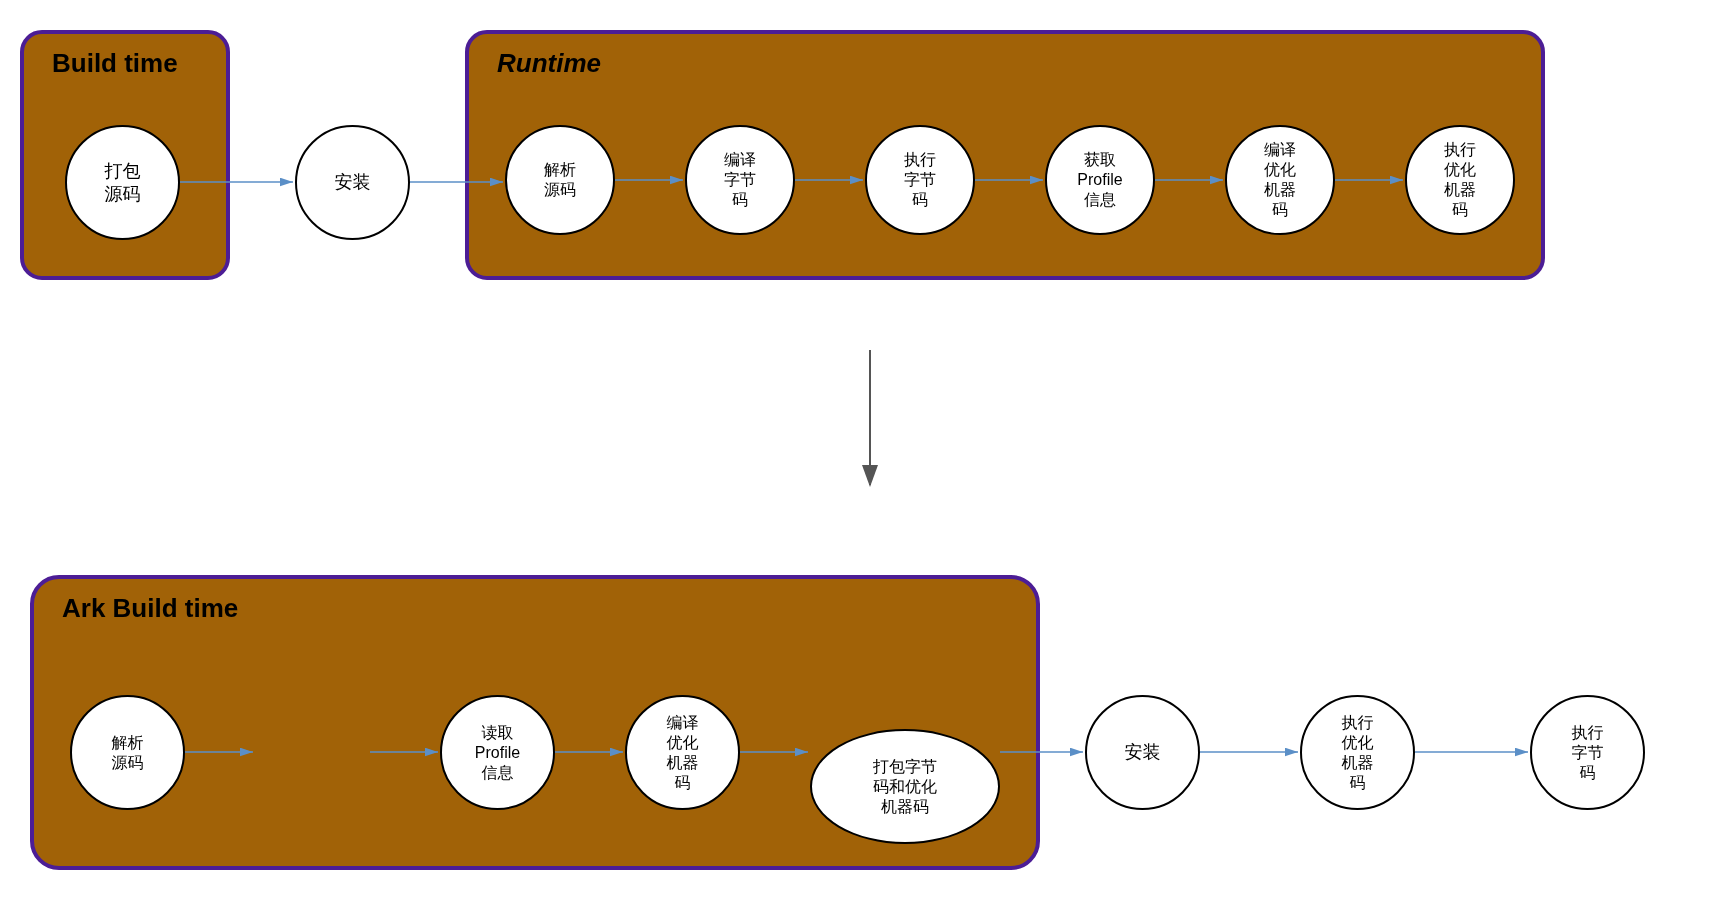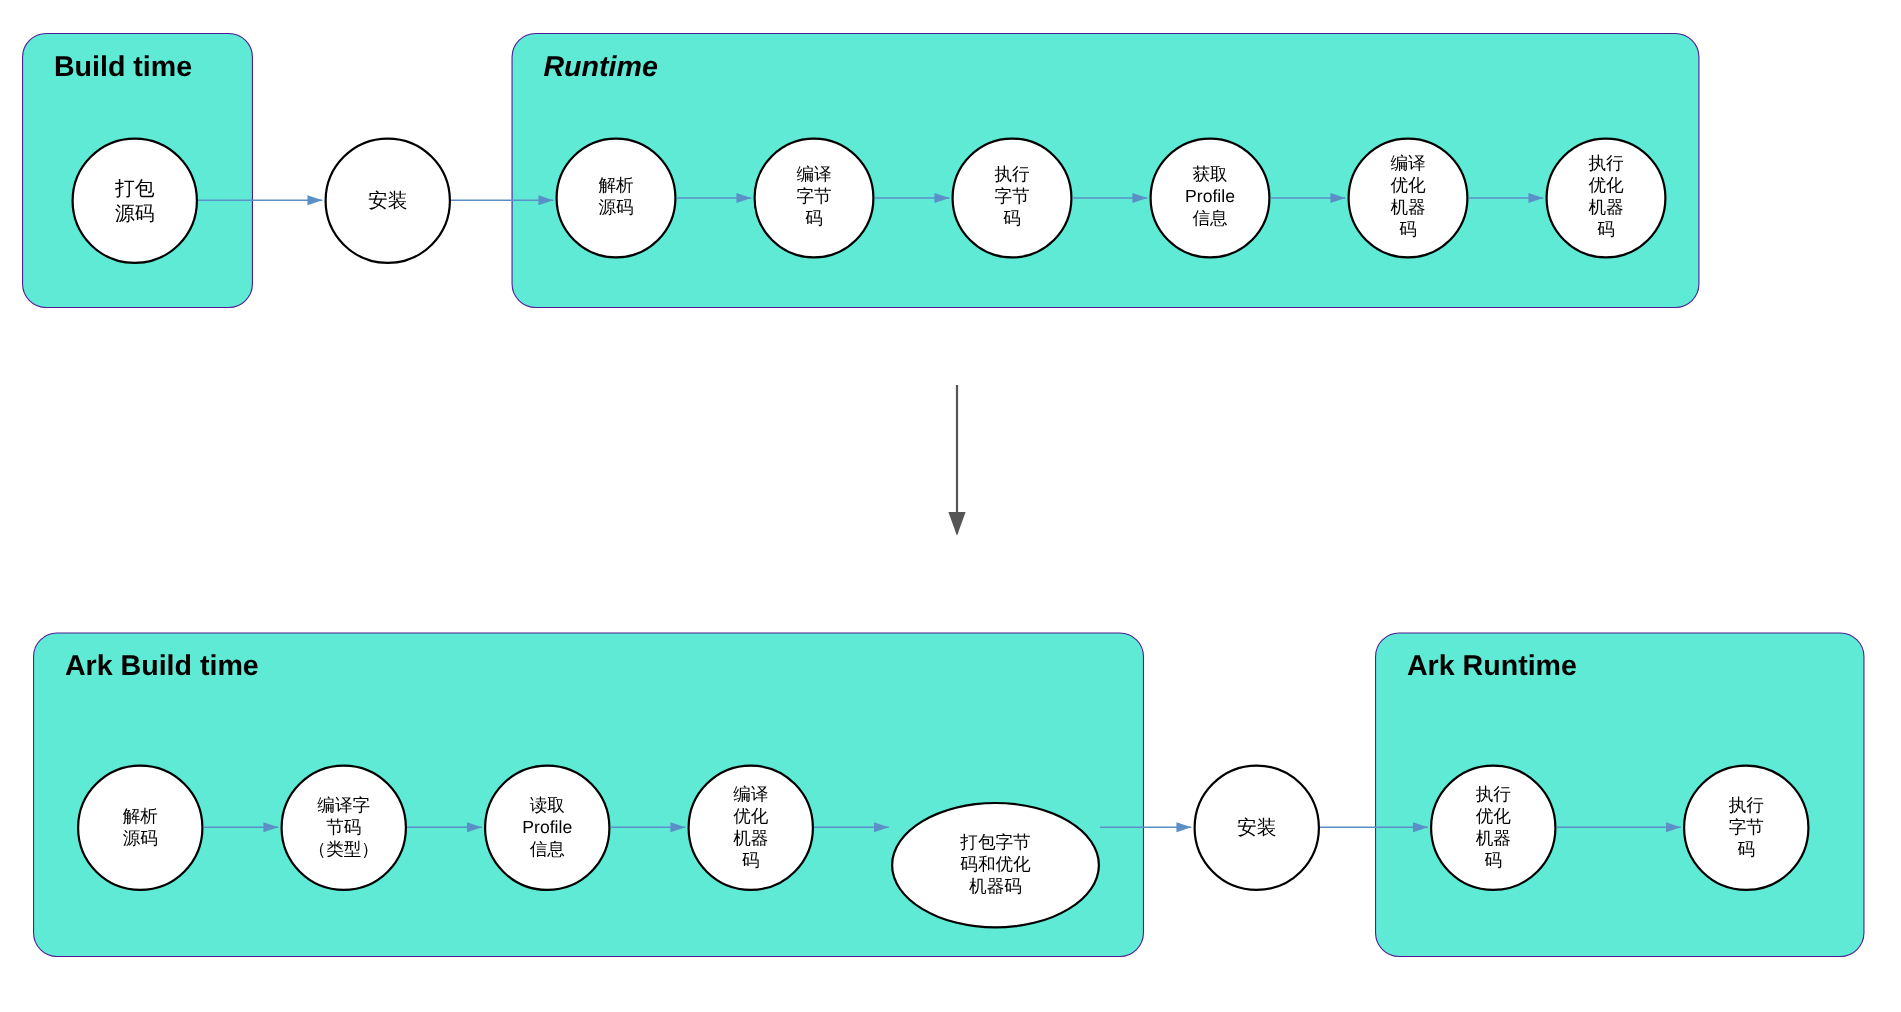--- a/index.html
+++ b/index.html
@@ -11,22 +11,22 @@
     font-family: "Helvetica Neue", Arial, "PingFang SC", "Microsoft YaHei", sans-serif;
     color: #000;
   }
   .canvas {
     position: relative;
     width: 1728px;
     height: 920px;
   }
   .group {
     position: absolute;
-    background: #5eead4;
-    border: 1px solid #4c1d95;
+    background: #a16207;
+    border: 4px solid #4c1d95;
     border-radius: 22px;
     box-sizing: border-box;
   }
   .group-title {
     position: absolute;
     top: 14px;
     left: 28px;
     font-size: 26px;
     font-weight: 700;
   }
@@ -85,48 +85,42 @@
   <div class="node node-sm" style="left:1045px; top:125px; width:110px; height:110px;">
     <span>获取<br>Profile<br>信息</span>
   </div>
   <div class="node node-sm" style="left:1225px; top:125px; width:110px; height:110px;">
     <span>编译<br>优化<br>机器<br>码</span>
   </div>
   <div class="node node-sm" style="left:1405px; top:125px; width:110px; height:110px;">
     <span>执行<br>优化<br>机器<br>码</span>
   </div>
 
-  <div class="group" style="left:30px; top:575px; width:1010px; height:295px;">
+  <div class="group" style="left:30px; top:575px; width:1010px; height:295px;border-radius:29px;">
     <div class="group-title">Ark Build time</div>
   </div>
 
   <div class="node node-sm" style="left:70px; top:695px; width:115px; height:115px;">
     <span>解析<br>源码</span>
-  </div>
-  <div class="node node-sm" style="left:255px; top:695px; width:115px; height:115px;">
-    <span>编译字<br>节码<br>（类型）</span>
   </div>
   <div class="node node-sm" style="left:440px; top:695px; width:115px; height:115px;align-items:center;">
     <span>读取<br>Profile<br>信息</span>
   </div>
   <div class="node node-sm" style="left:625px; top:695px; width:115px; height:115px;">
     <span>编译<br>优化<br>机器<br>码</span>
   </div>
 
   <div class="node node-sm" style="left:810px; top:729px; width:190px; height:115px; border-radius:50% / 50%;">
     <span>打包字节<br>码和优化<br>机器码</span>
   </div>
 
   <div class="node" style="left:1085px; top:695px; width:115px; height:115px;">
     <span>安装</span>
   </div>
 
-  <div class="group" style="left:1250px; top:575px; width:445px; height:295px;">
-    <div class="group-title">Ark Runtime</div>
-  </div>
 
   <div class="node node-sm" style="left:1300px; top:695px; width:115px; height:115px;">
     <span>执行<br>优化<br>机器<br>码</span>
   </div>
   <div class="node node-sm" style="left:1530px; top:695px; width:115px; height:115px;">
     <span>执行<br>字节<br>码</span>
   </div>
 
   <svg class="arrows">
     <defs>

